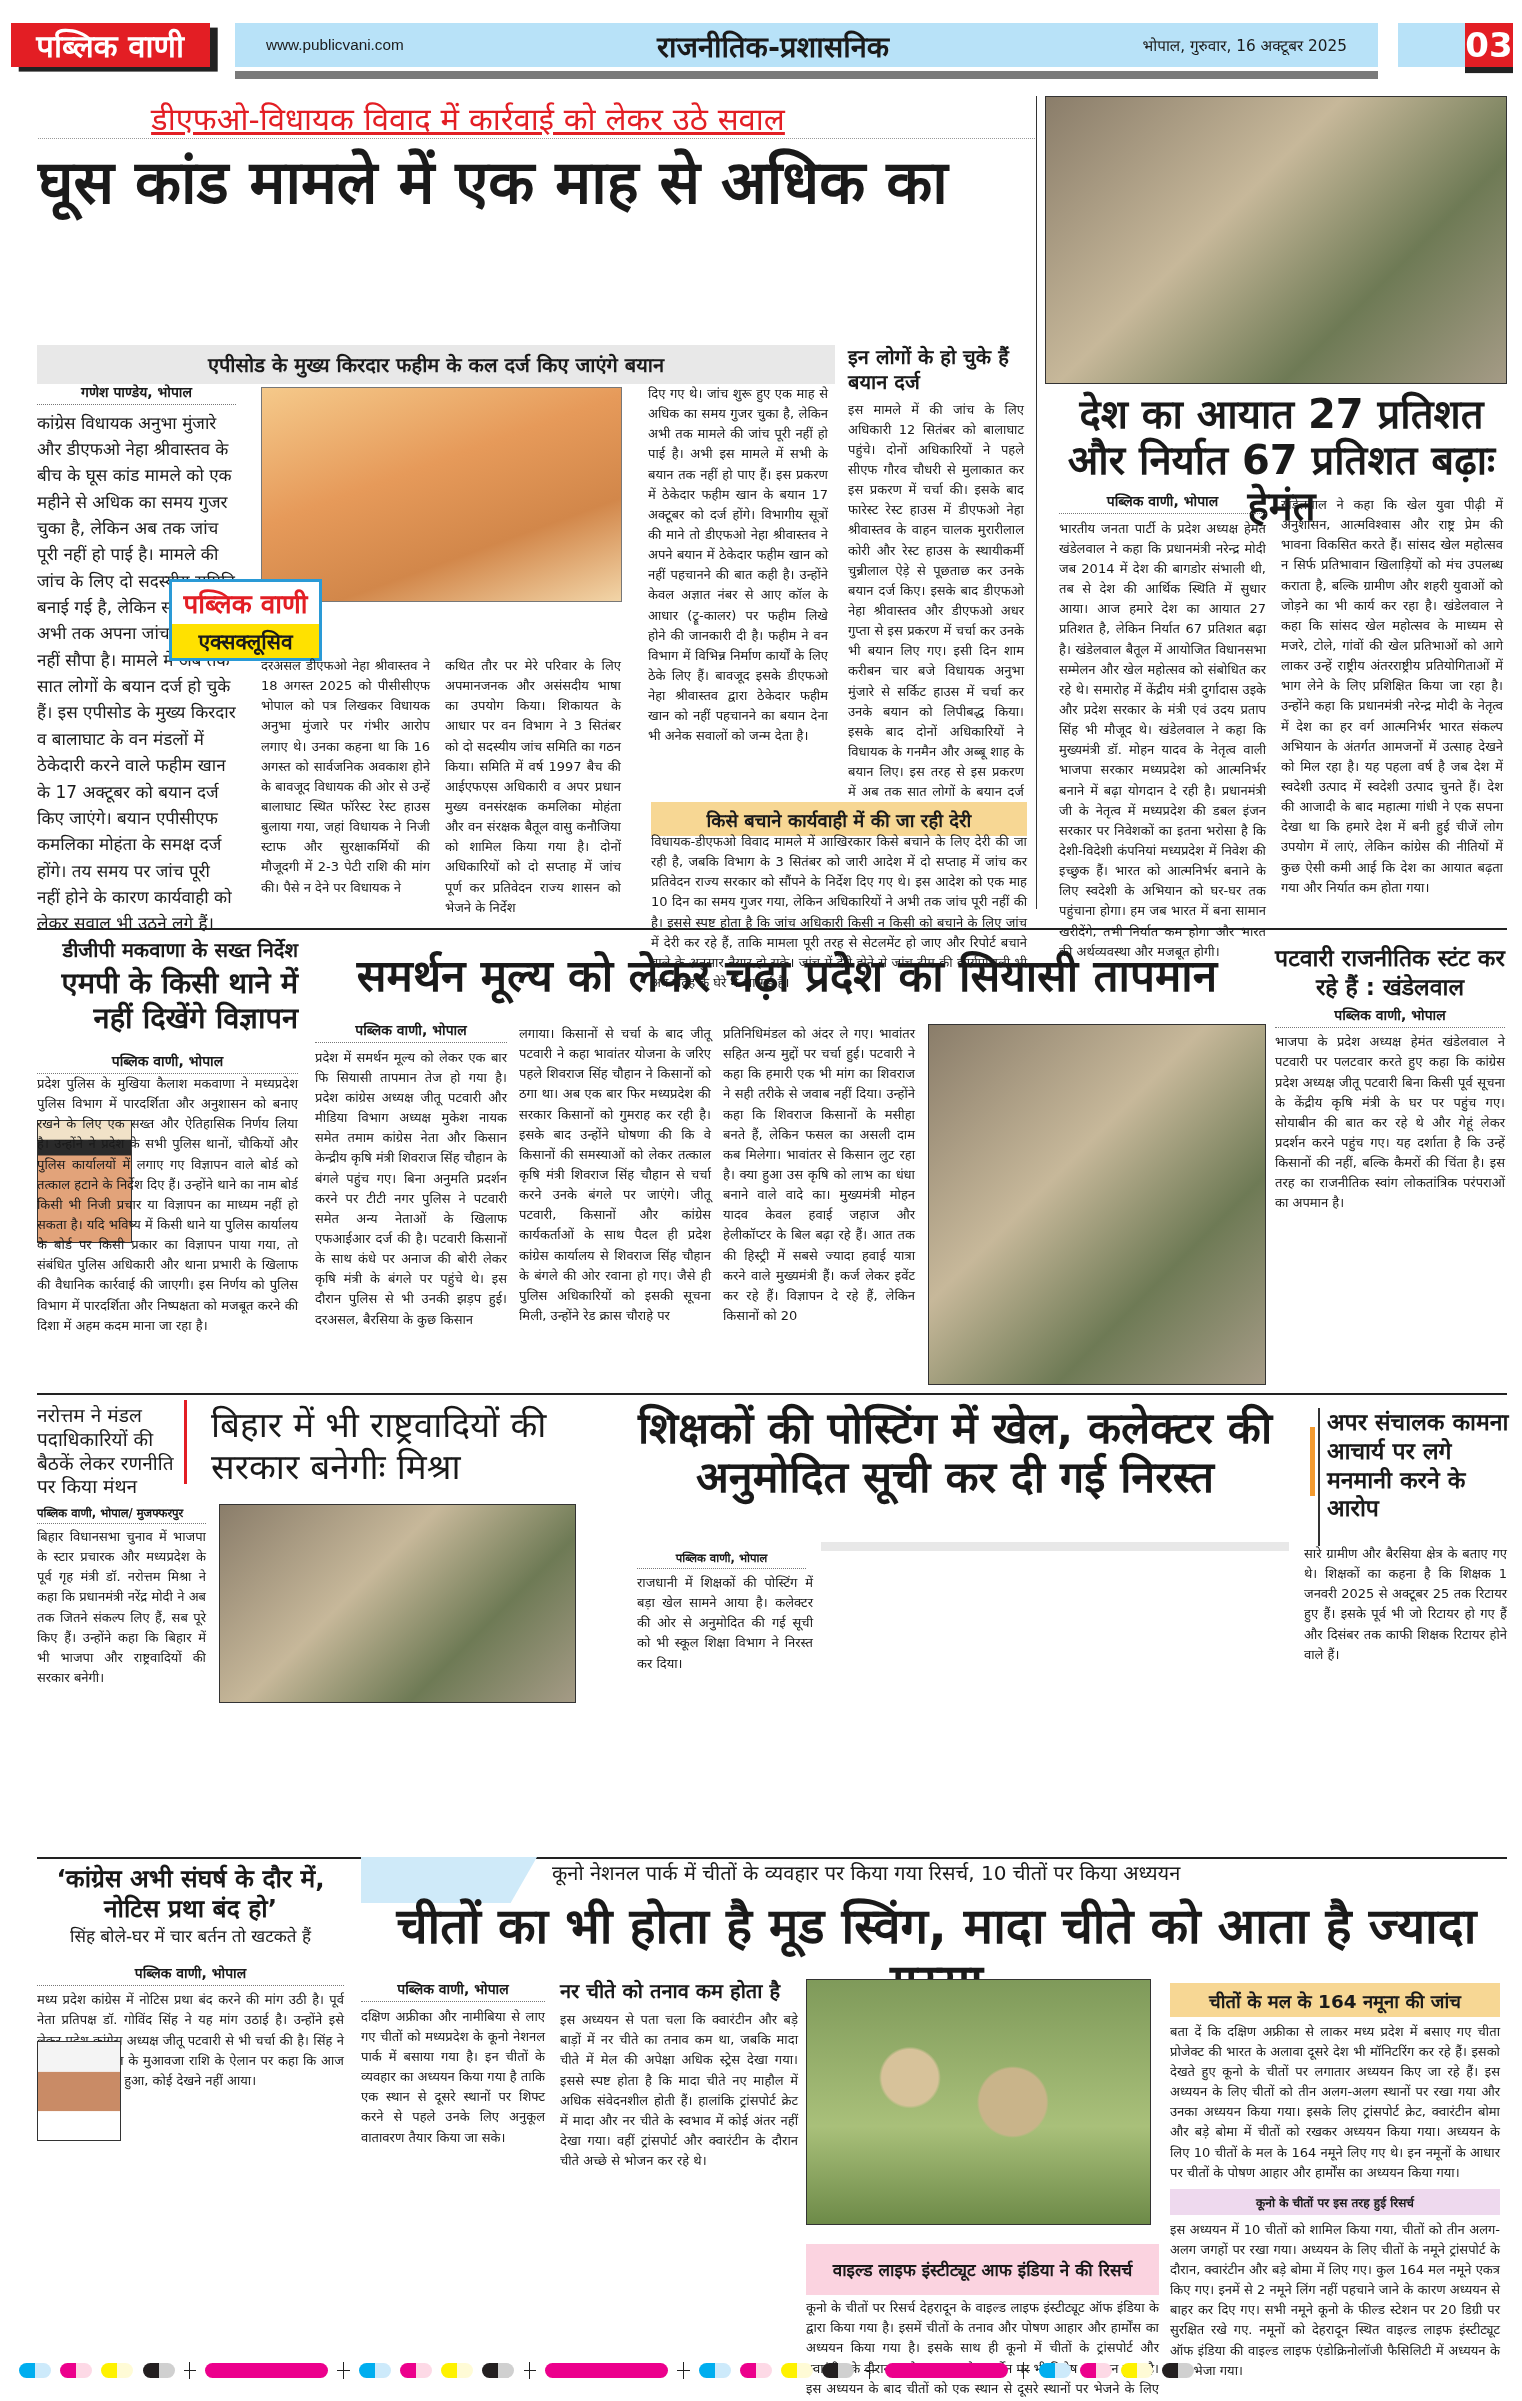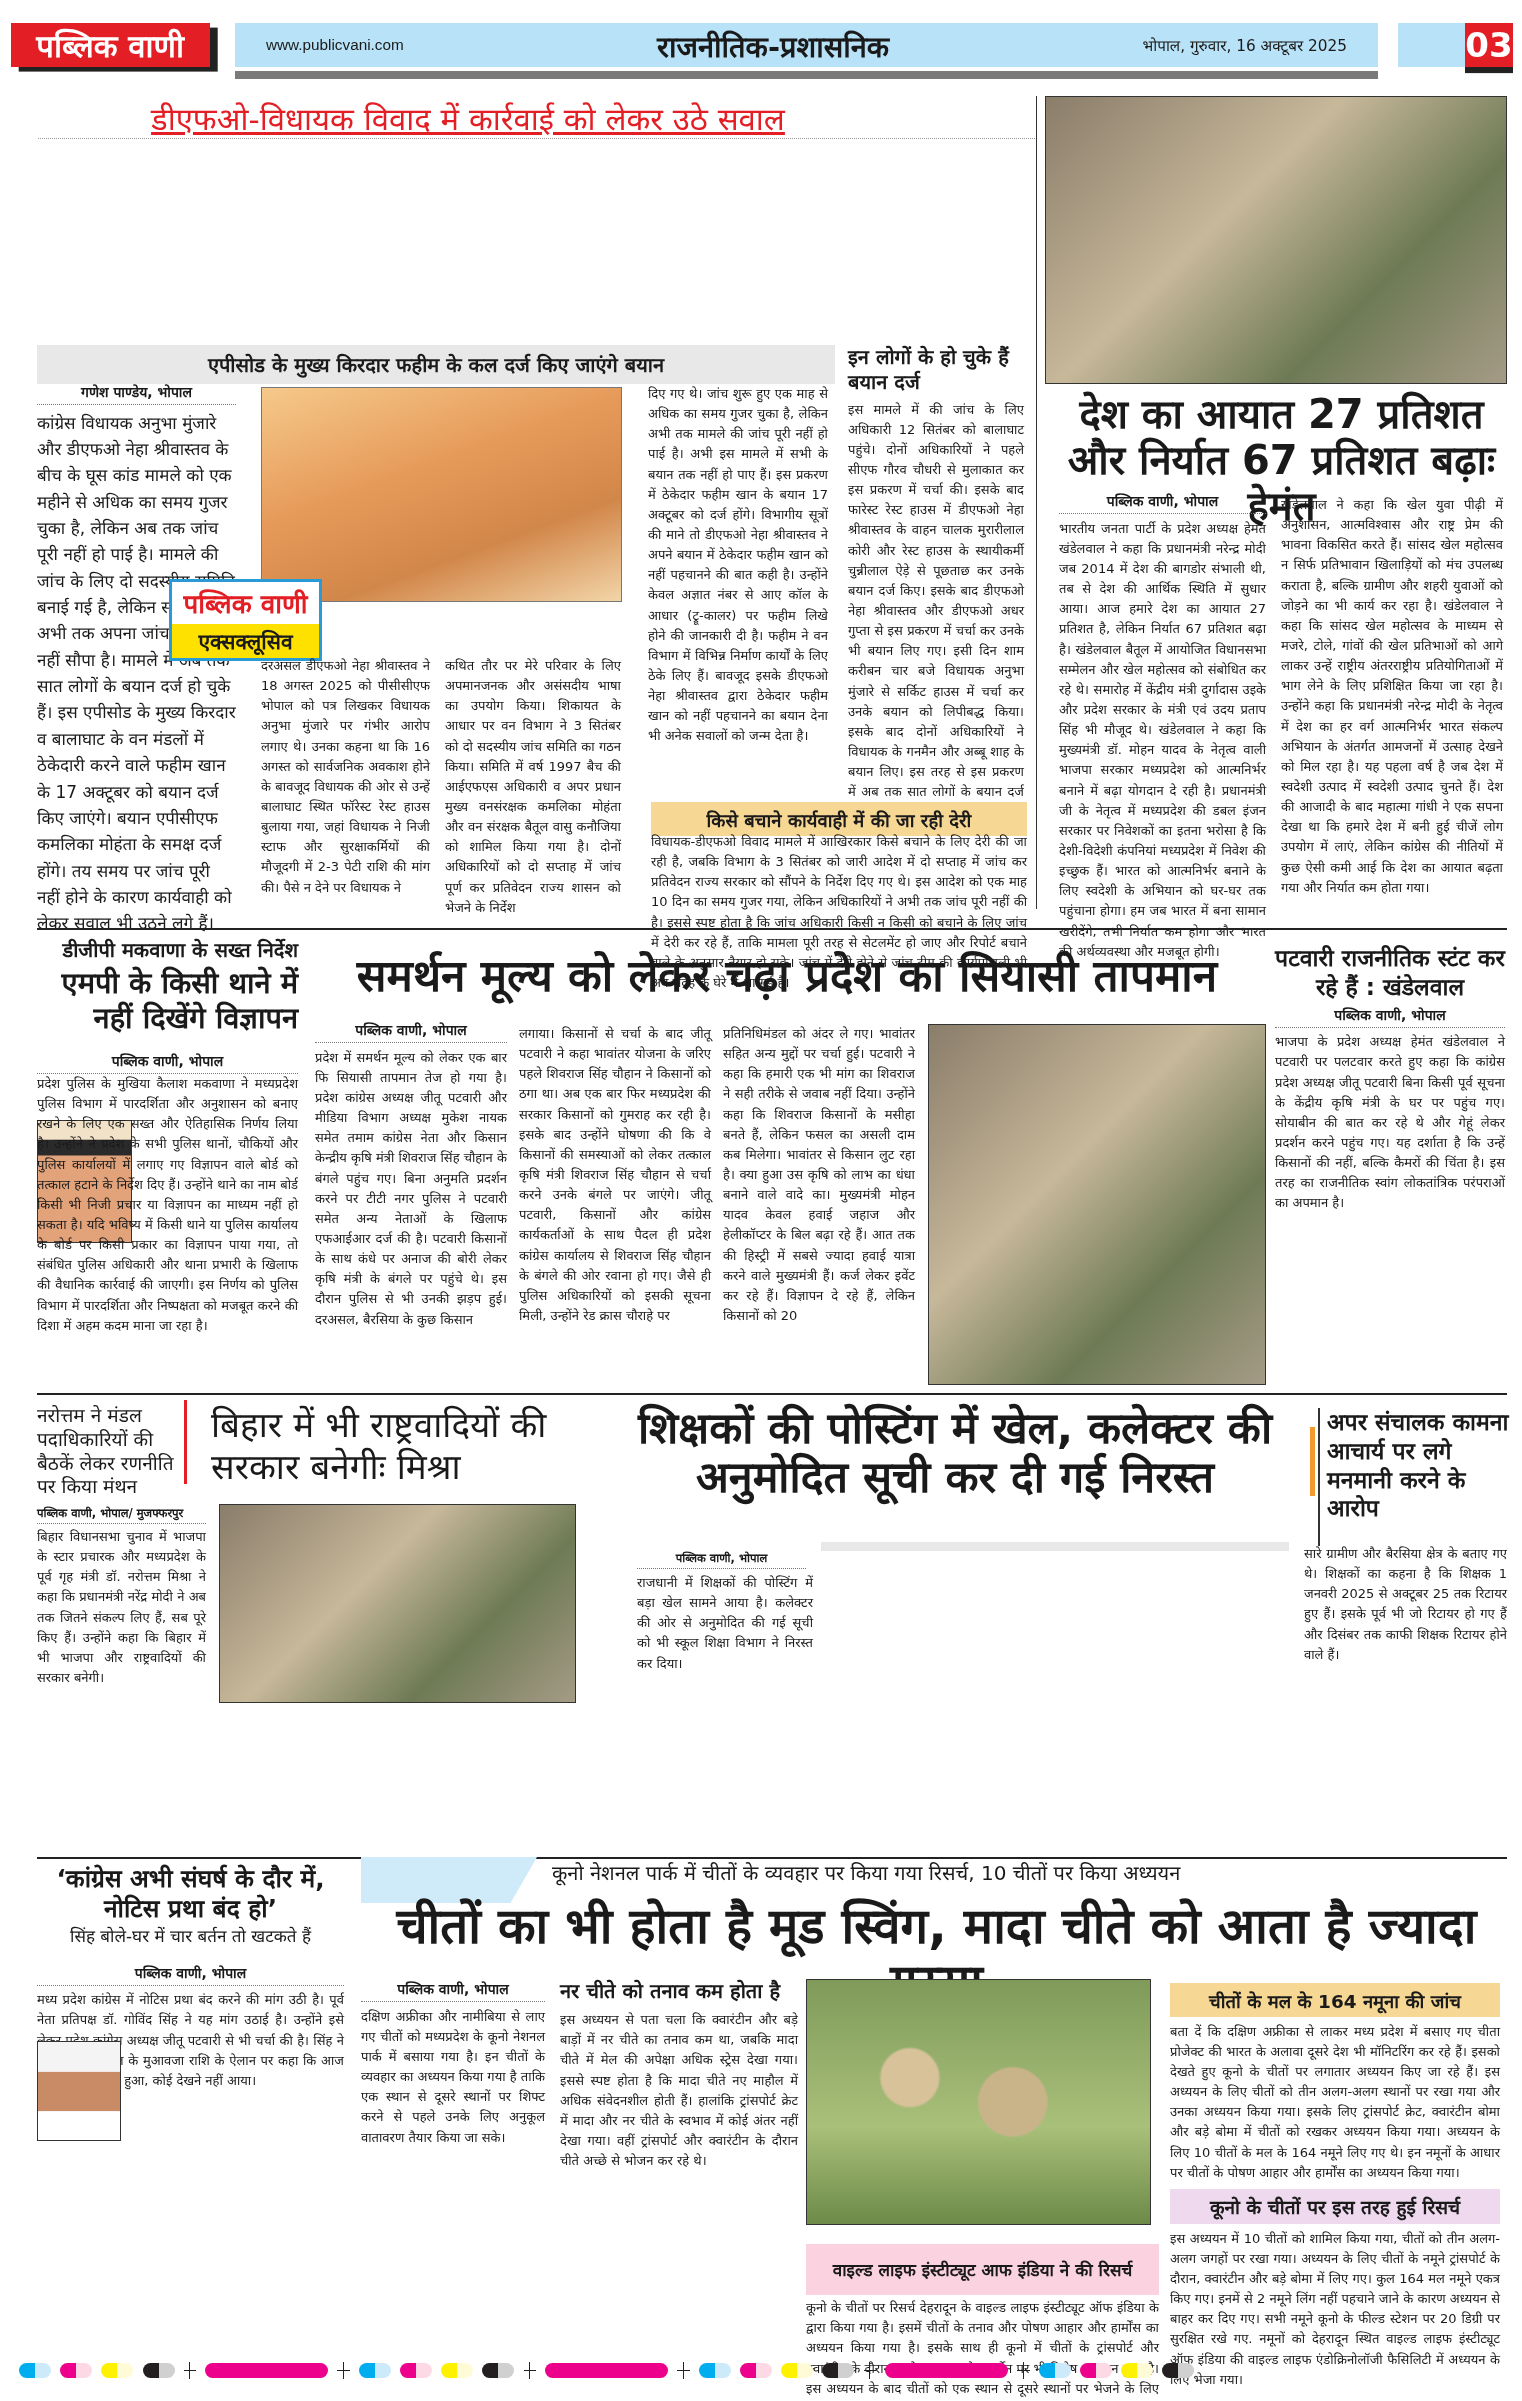--- a/index.html
+++ b/index.html
@@ -21,21 +21,21 @@
   .head-xl { font-size: 60px; font-weight: bold; line-height: 1.2; }
   .head-l { font-size: 40px; font-weight: bold; line-height: 1.15; }
   .head-m { font-size: 29px; font-weight: bold; line-height: 1.2; }
   .head-s { font-size: 20px; font-weight: bold; line-height: 1.25; }
   .byline { font-size: 14px; font-weight: bold; text-align: center; border-bottom: 1.5px dotted #777; padding-bottom: 3.1px; margin-bottom: 4.6px; }
   .body { font-size: 13px; line-height: 1.55; text-align: justify; }
   .body-lg { font-size: 17px; line-height: 1.55; }
   .grey-band { background: #e8e8e8; font-size: 20px; font-weight: bold; text-align: center; padding: 6.1px; }
   .orange-band { background: #f7d794; font-size: 18.4px; font-weight: bold; text-align: center; padding: 4.6px; }
   .pink-band { background: #fbd3e0; font-size: 17px; font-weight: bold; text-align: center; padding: 14px; }
-  .lilac-band { background: #eed9ee; font-size: 19px; font-weight: bold; text-align: center; padding: 4.6px; }
+  .lilac-band { background: #eed9ee; font-size: 12px; font-weight: bold; text-align: center; padding: 4.6px; }
   .rule { border-top: 2.3px solid #222; }
   .vrule { border-left: 0.8px solid #333; }
   .photo { background: linear-gradient(135deg, #8a7d6a, #c7b89a 40%, #6e7a55 70%, #a59b86); }
   .photo-illus { background: linear-gradient(160deg, #f5c98a, #e69a5a 40%, #d2874a 70%, #f2d5a8); }
   .photo-cheetah { background: radial-gradient(circle at 30% 40%, #d7c29a 0 10%, transparent 11%), radial-gradient(circle at 60% 50%, #c9b48a 0 14%, transparent 15%), linear-gradient(180deg, #7f9a5a, #a9c07a 60%, #6d8a48); }
   .photo-police { background: linear-gradient(180deg, #f1e2c8 0 15%, #2a2a2a 16% 28%, #e2a37a 29% 100%); }
   .photo-profile { background: linear-gradient(180deg, #f4f4f4 0 30%, #c98b66 31% 70%, #ffffff 71%); }
 
   .badge-box { border: 3.8px solid #2a9ad6; background: #fff; }
   .badge-top { color: #e31e24; font-weight: bold; font-size: 26px; text-align: center; padding: 3.1px; }
@@ -59,20 +59,21 @@
   <span class="mast-section">राजनीतिक-प्रशासनिक</span>
   <span class="mast-date">भोपाल, गुरुवार, 16 अक्टूबर 2025</span>
 </div>
 <div class="abs mast-under"></div>
 <div class="abs mast-pgbox"></div>
 <div class="abs mast-pg">03</div>
 
 <div class="abs kicker-red" style="left:46px;top:97px;width:844px;text-decoration:underline;">डीएफओ-विधायक विवाद में कार्रवाई को लेकर उठे सवाल</div>
 <div class="abs" style="left:38px;top:138px;width:997px;border-top:1.5px dotted #999;"></div>
 <div class="abs head-xl" style="left:38px;top:146px;width:997px;">
+  <div>घूस कांड मामले में एक माह से अधिक का</div>
 </div>
 <div class="abs grey-band" style="left:37px;top:345px;width:798px;">एपीसोड के मुख्य किरदार फहीम के कल दर्ज किए जाएंगे बयान</div>
 
 <div class="abs" style="left:37px;top:382px;width:199px;">
   <div class="byline">गणेश पाण्डेय, भोपाल</div>
   <div class="body-lg">कांग्रेस विधायक अनुभा मुंजारे और डीएफओ नेहा श्रीवास्तव के बीच के घूस कांड मामले को एक महीने से अधिक का समय गुजर चुका है, लेकिन अब तक जांच पूरी नहीं हो पाई है। मामले की जांच के लिए दो सदस्यीय समिति बनाई गई है, लेकिन समिति ने अभी तक अपना जांच प्रतिवेदन नहीं सौपा है। मामले में अब तक सात लोगों के बयान दर्ज हो चुके हैं। इस एपीसोड के मुख्य किरदार व बालाघाट के वन मंडलों में ठेकेदारी करने वाले फहीम खान के 17 अक्टूबर को बयान दर्ज किए जाएंगे। बयान एपीसीएफ कमलिका मोहंता के समक्ष दर्ज होंगे। तय समय पर जांच पूरी नहीं होने के कारण कार्यवाही को लेकर सवाल भी उठने लगे हैं।</div>
 </div>
 
 <div class="abs photo-illus" style="left:261px;top:387px;width:361px;height:215px;border:0.8px solid #777;"></div>
 <div class="abs badge-box" style="left:169px;top:579px;width:153px;">

